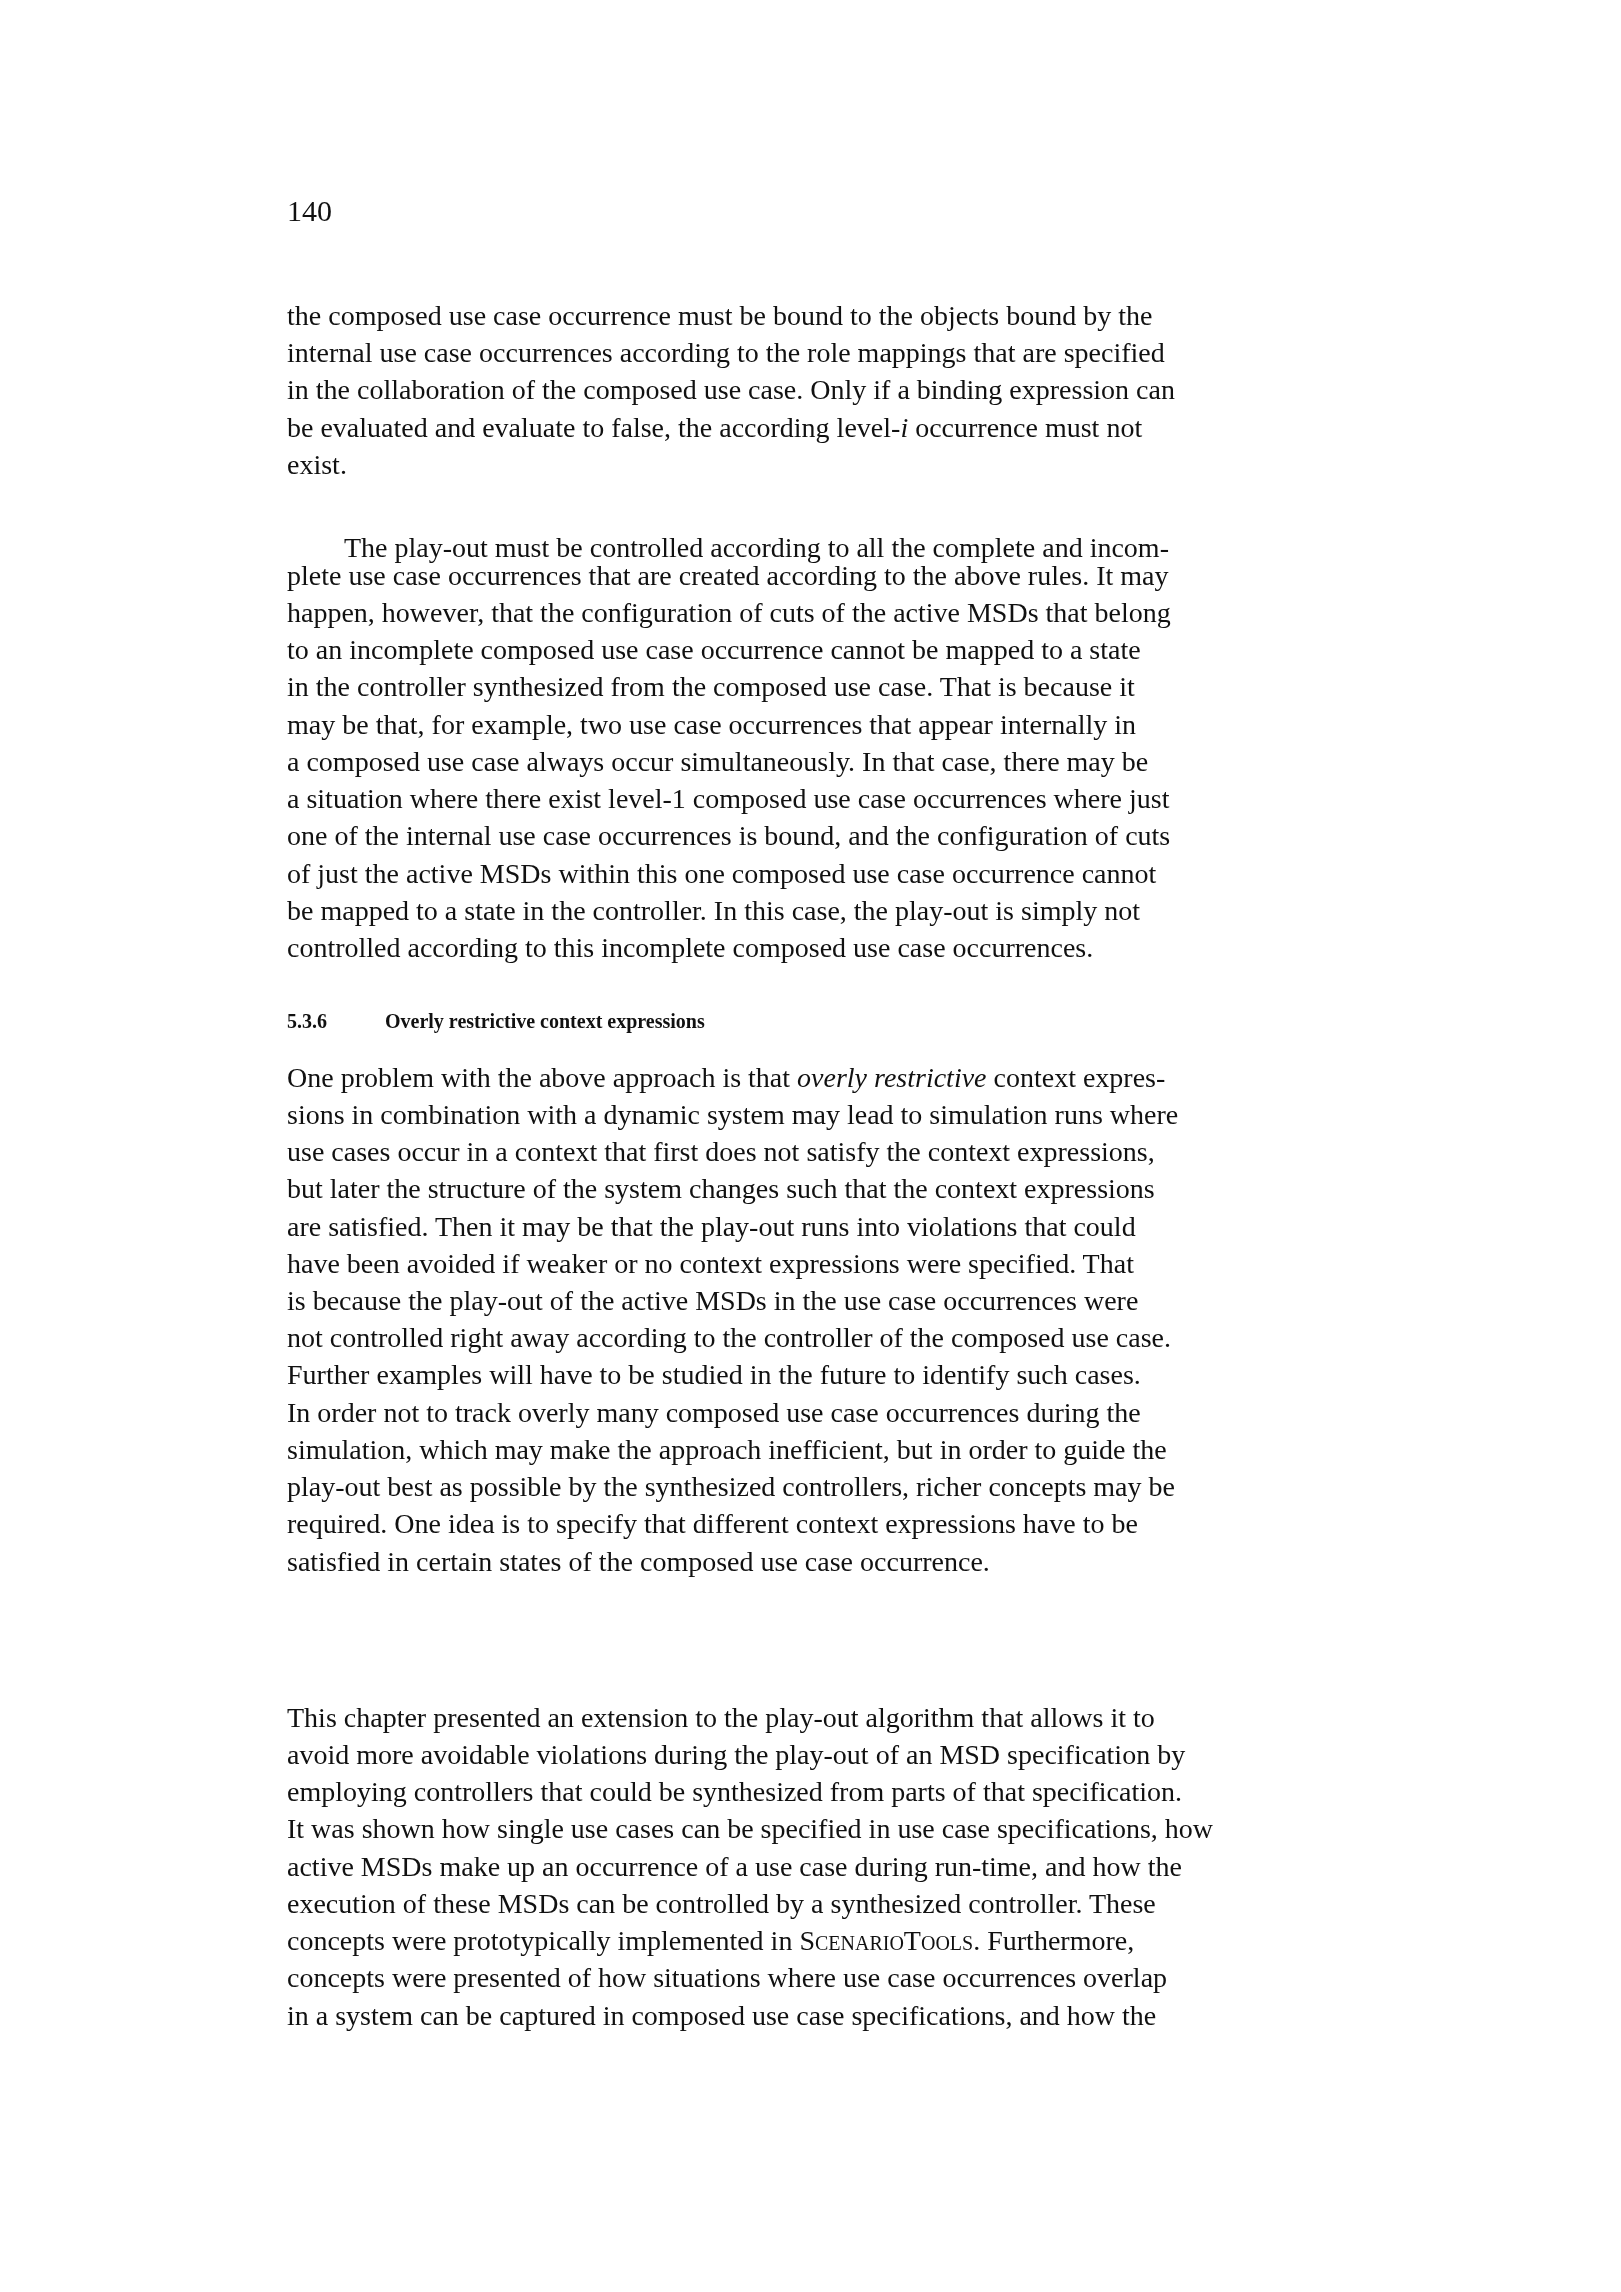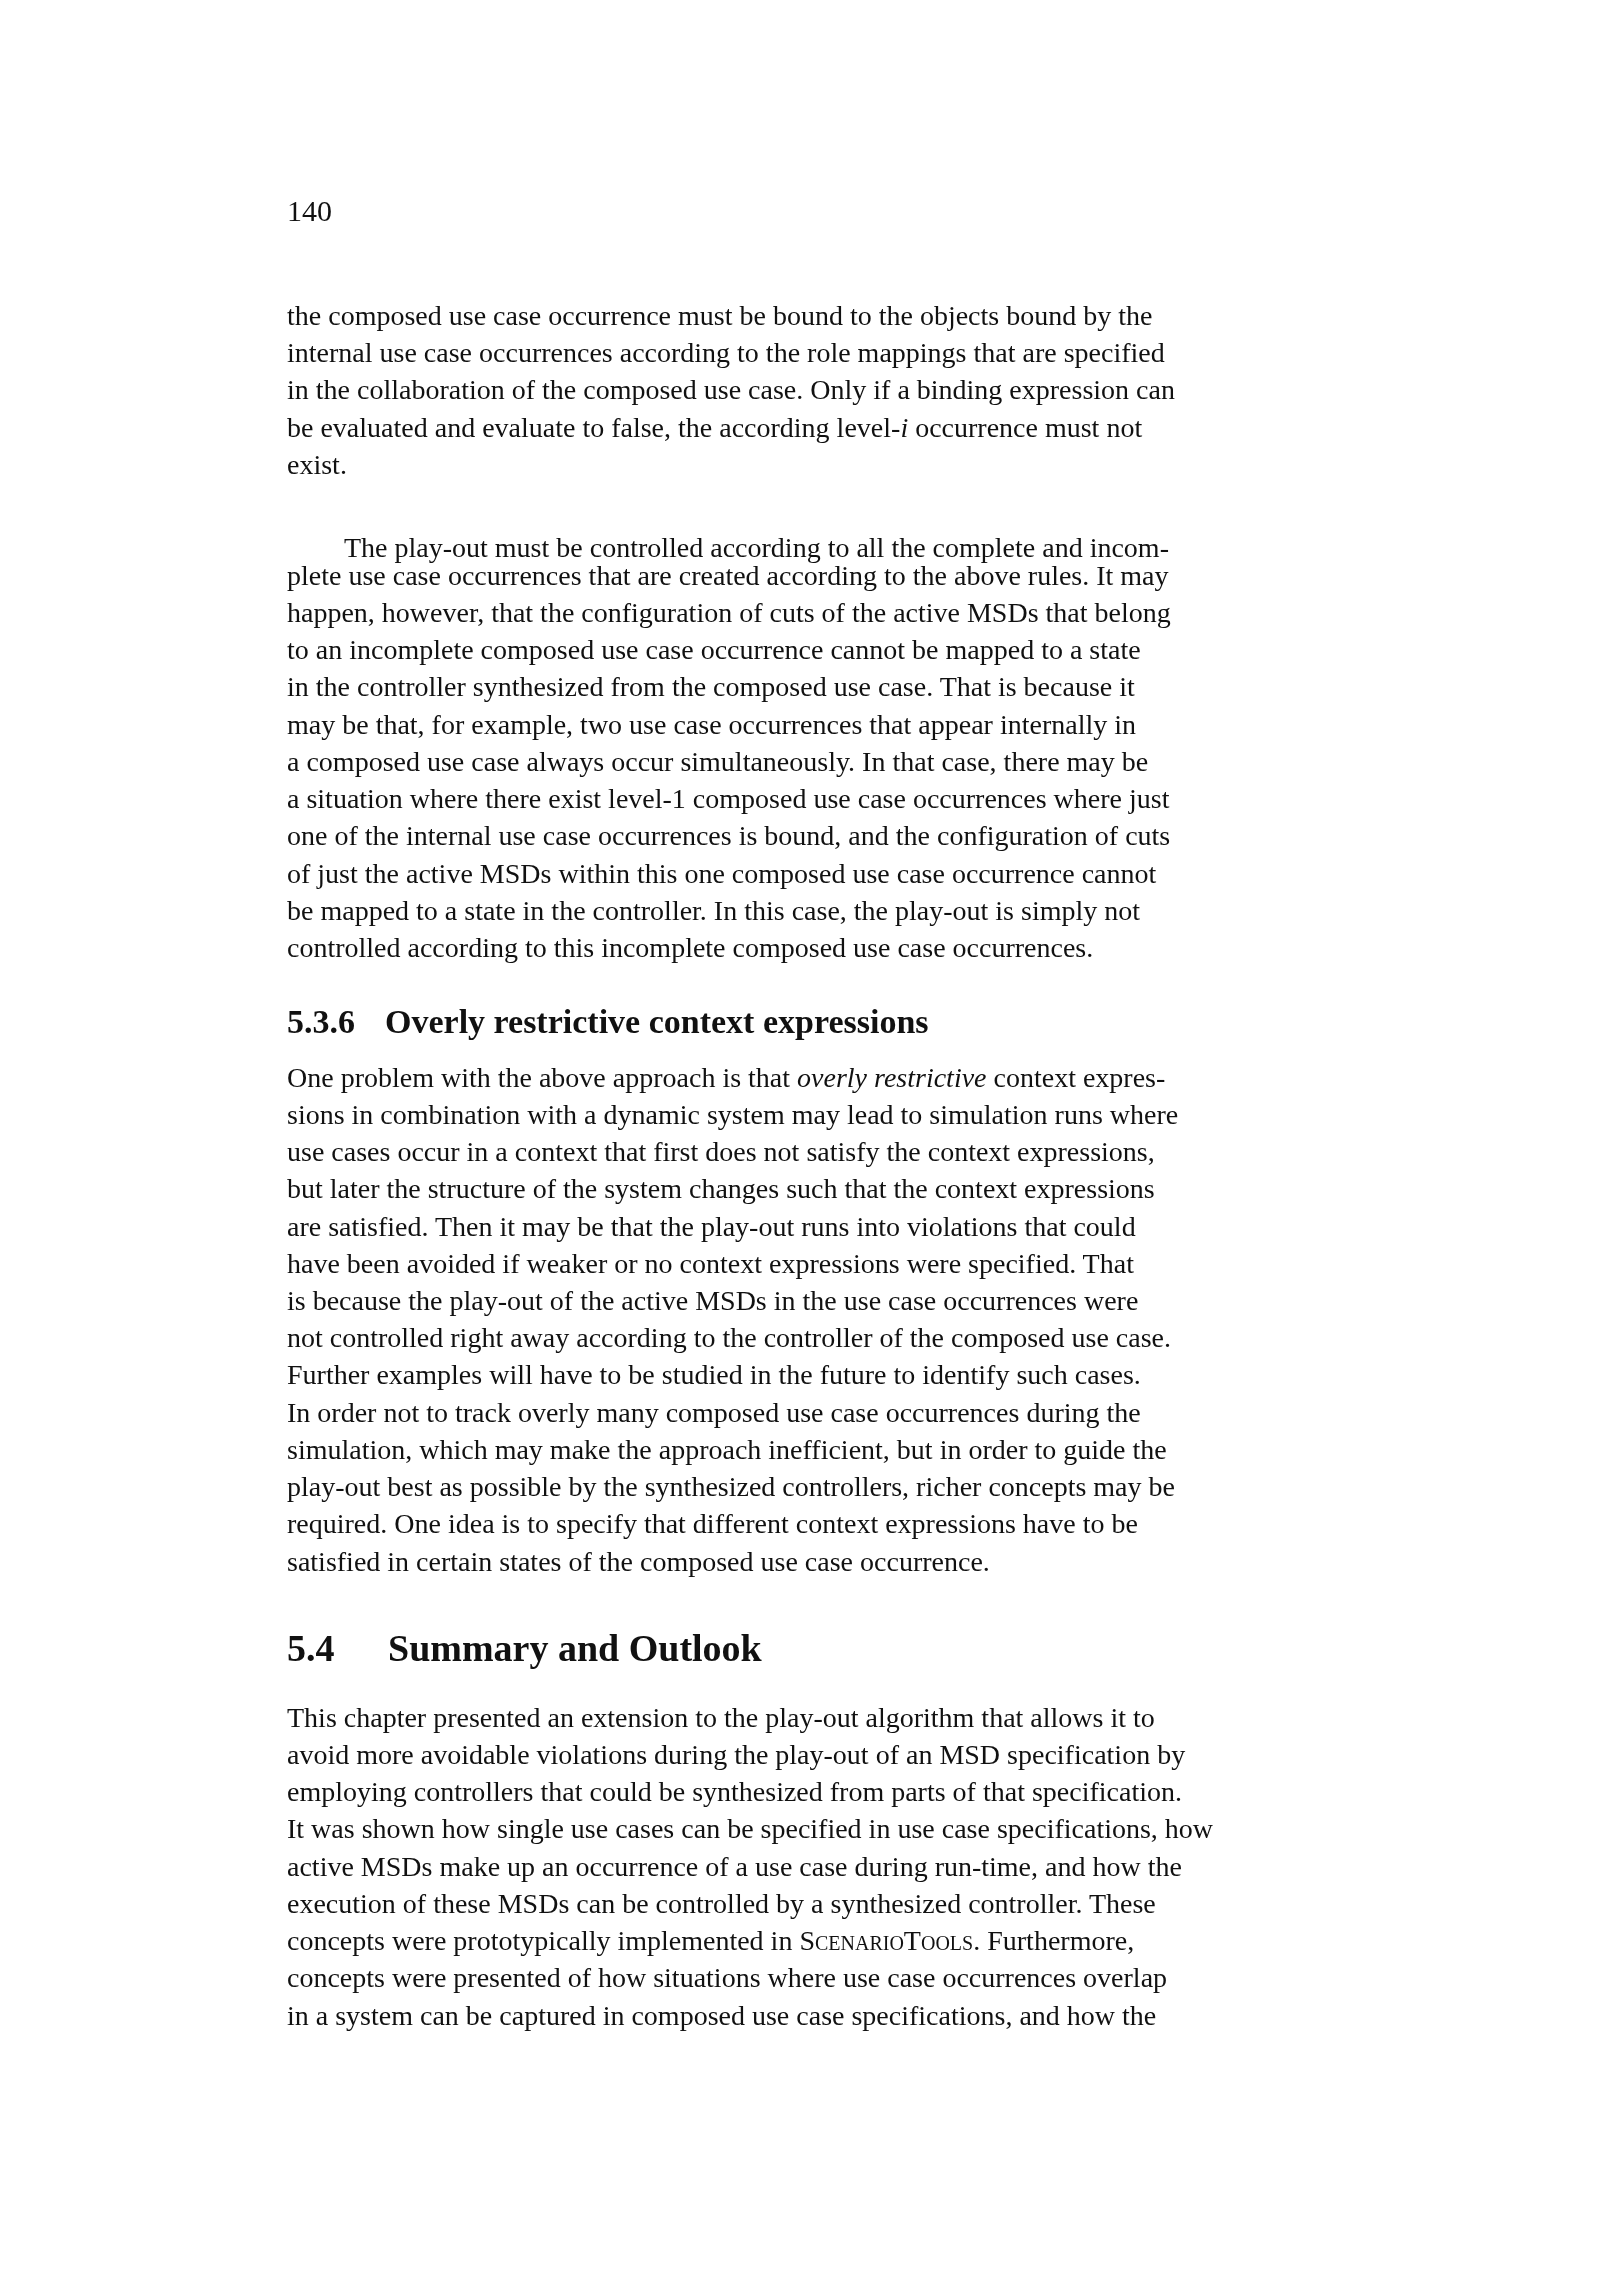--- a/index.html
+++ b/index.html
@@ -4,21 +4,21 @@
 <style>
   html, body { margin: 0; padding: 0; background: #ffffff; }
   body { width: 1621px; height: 2293px; position: relative; overflow: hidden; color: #111; font-family: "DejaVu Serif", "Liberation Serif", serif; }
   .page { position: absolute; left: 0; top: 0; width: 1621px; height: 2293px; }
   .running-head { position: absolute; left: 287px; width: 1036px; top: 194px; height: 33px; font-family: "Liberation Serif", serif; font-size: 30px; }
   .running-head .num { position: absolute; left: 0; top: 0; }
   .running-head .title { position: absolute; right: 0; top: 0; font-style: italic; letter-spacing: 0.2px; }
   .ln { position: absolute; left: 287px; width: 1036px; font-family: "Liberation Serif", serif; font-size: 28px; line-height: 33px; white-space: nowrap; text-align: justify; text-align-last: justify; }
   .ln.last { text-align-last: left; }
   .ln.indent { left: 344px; width: 989px; margin-top: 10px; }
-  .h3 { position: absolute; left: 287px; font-family: "Liberation Serif", serif; font-weight: bold; font-size: 34px; line-height: 35px; white-space: nowrap; }
+  .h3 { position: absolute; left: 287px; font-family: "Liberation Serif", serif; font-weight: bold; font-size: 20px; line-height: 35px; white-space: nowrap; }
   .h3 .secnum { display: inline-block; width: 98px; }
   .h2 { position: absolute; left: 287px; font-family: "Liberation Serif", serif; font-weight: bold; font-size: 38px; line-height: 43px; white-space: nowrap; }
   .h2 .secnum { display: inline-block; width: 101px; }
   .sc { font-variant: small-caps; }
   em { font-style: italic; }
 </style>
 </head>
 <body>
 
 <div class="page">
@@ -64,23 +64,20 @@
     <div class="ln" style="top: 1284px; text-align: left; text-align-last: left;">is because the play-out of the active MSDs in the use case occurrences were</div>
     <div class="ln" style="top: 1321px; text-align: left; text-align-last: left;">not controlled right away according to the controller of the composed use case.</div>
     <div class="ln" style="top: 1358px; text-align: left; text-align-last: left;">Further examples will have to be studied in the future to identify such cases.</div>
     <div class="ln" style="top: 1396px; text-align: left; text-align-last: left;">In order not to track overly many composed use case occurrences during the</div>
     <div class="ln" style="top: 1433px; text-align: left; text-align-last: left;">simulation, which may make the approach inefficient, but in order to guide the</div>
     <div class="ln" style="top: 1470px; text-align: left; text-align-last: left;">play-out best as possible by the synthesized controllers, richer concepts may be</div>
     <div class="ln" style="top: 1507px; text-align: left; text-align-last: left;">required.  One idea is to specify that different context expressions have to be</div>
     <div class="ln last" style="top:1545px">satisfied in certain states of the composed use case occurrence.</div>
   </div>
 
-  <div class="h2" style="top:1627px">
-    <span class="secnum">5.4</span><span>Summary and Outlook</span>
-  </div>
 
   <div>
     <div class="ln" style="top: 1701px; text-align: left; text-align-last: left;">This chapter presented an extension to the play-out algorithm that allows it to</div>
     <div class="ln" style="top: 1738px; text-align: left; text-align-last: left;">avoid more avoidable violations during the play-out of an MSD specification by</div>
     <div class="ln" style="top: 1775px; text-align: left; text-align-last: left;">employing controllers that could be synthesized from parts of that specification.</div>
     <div class="ln" style="top: 1812px; text-align: left; text-align-last: left;">It was shown how single use cases can be specified in use case specifications, how</div>
     <div class="ln" style="top: 1850px; text-align: left; text-align-last: left;">active MSDs make up an occurrence of a use case during run-time, and how the</div>
     <div class="ln" style="top: 1887px; text-align: left; text-align-last: left;">execution of these MSDs can be controlled by a synthesized controller.  These</div>
     <div class="ln" style="top: 1924px; letter-spacing: 0px; text-align: left; text-align-last: left;"><span>concepts were prototypically implemented in </span><span class="sc">ScenarioTools</span><span>.  Furthermore,</span></div>
     <div class="ln" style="top: 1961px; text-align: left; text-align-last: left;">concepts were presented of how situations where use case occurrences overlap</div>

